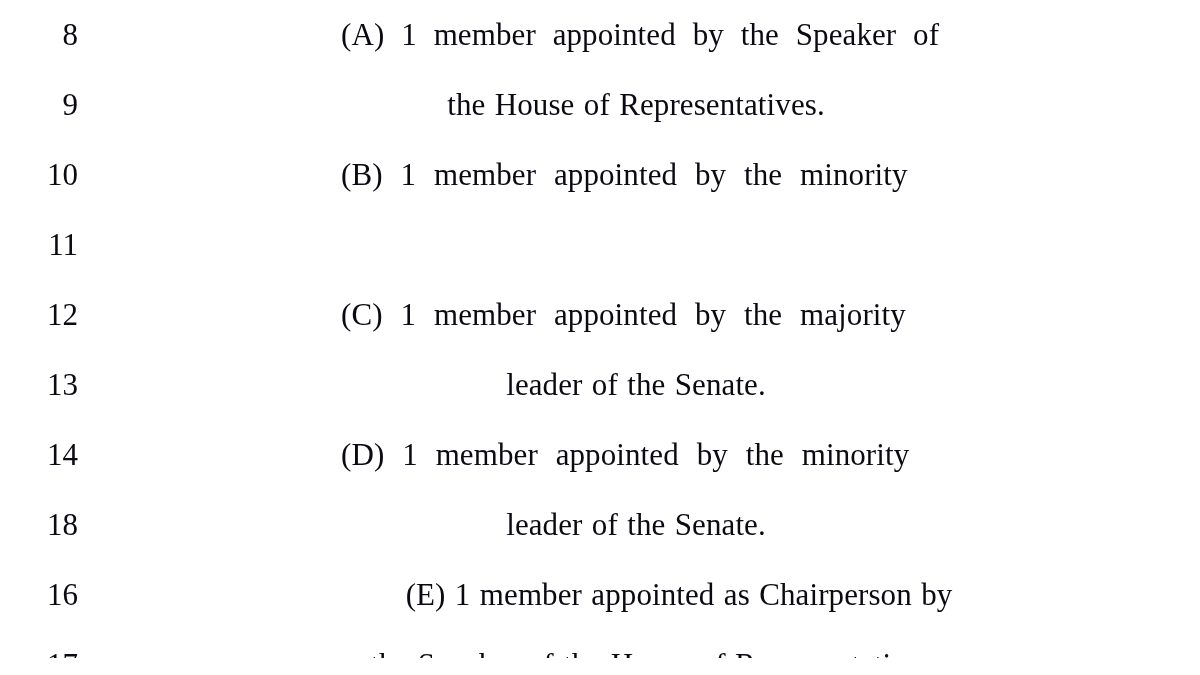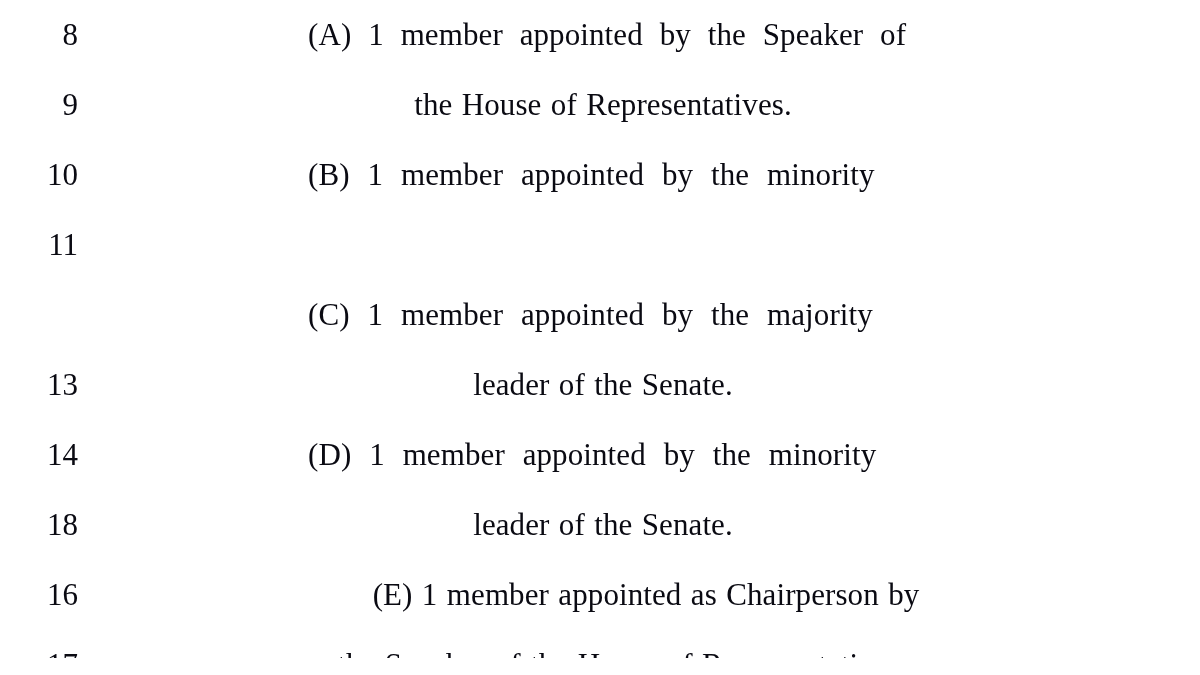--- a/index.html
+++ b/index.html
@@ -36,21 +36,21 @@
     left: 0;
     width: 78px;
     text-align: right;
     font-family: "Liberation Serif", serif;
     font-size: 31px;
     line-height: 70px;
     color: #0a0a12;
   }
   .line-text {
     position: absolute;
-    left: 222px;
+    left: 255px;
     width: 762px;
     font-family: "Liberation Serif", serif;
     font-size: 31px;
     line-height: 70px;
     white-space: nowrap;
     color: #0a0a12;
     letter-spacing: 0.1px;
   }
   
   .just-1 { word-spacing: 9px; }
@@ -85,20 +85,21 @@
     <div class="line-row">
       <span class="line-number">10</span>
       <span class="line-text just-2"><span class="indent"></span><span>(B) 1 member appointed by the minority</span></span>
     </div>
 
     <div class="line-row">
       <span class="line-number">11</span>
     </div>
 
     <div class="line-row">
+      <span class="line-number">12</span>
       <span class="line-text just-2"><span class="indent"></span><span>(C) 1 member appointed by the majority</span></span>
     </div>
 
     <div class="line-row">
       <span class="line-number">13</span>
       <span class="line-text just-3"><span>leader of the Senate.</span></span>
     </div>
 
     <div class="line-row">
       <span class="line-number">14</span>

